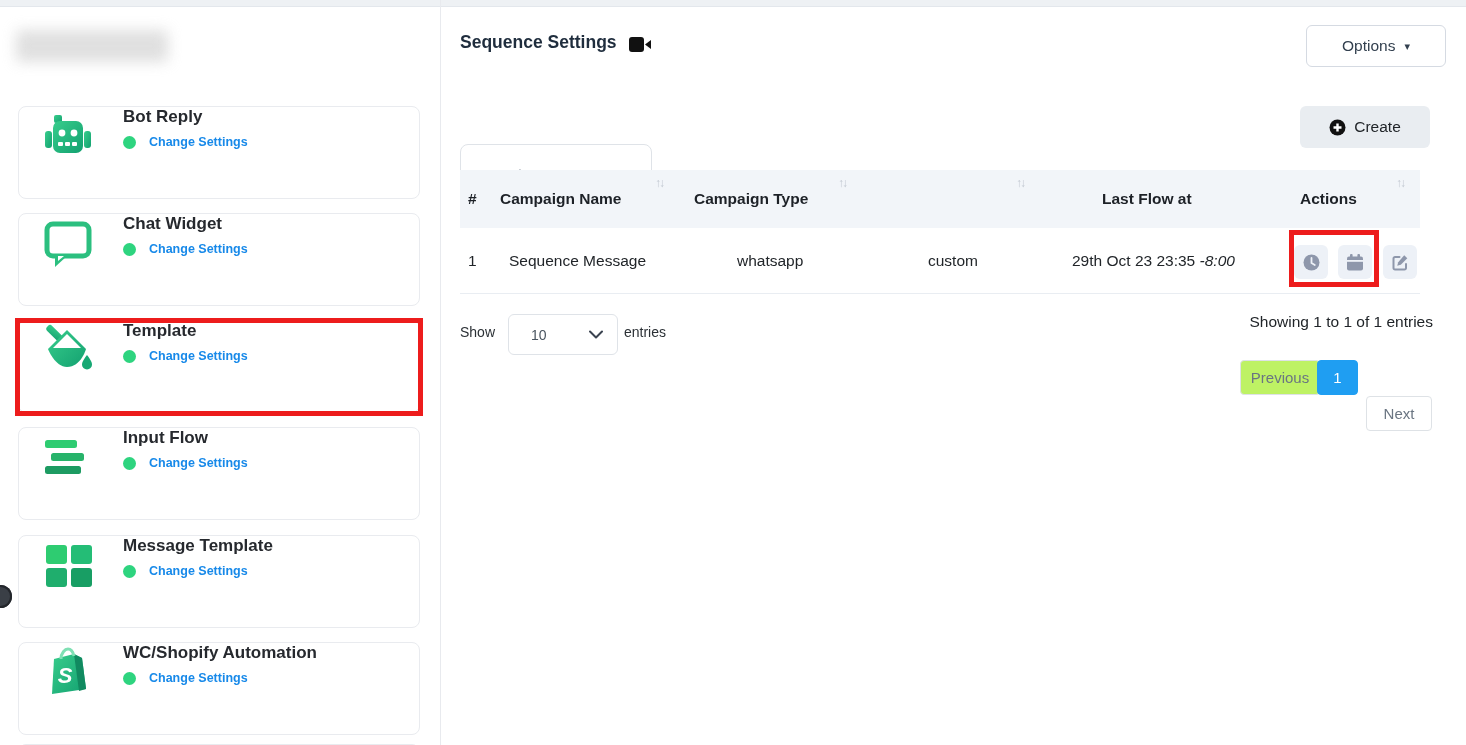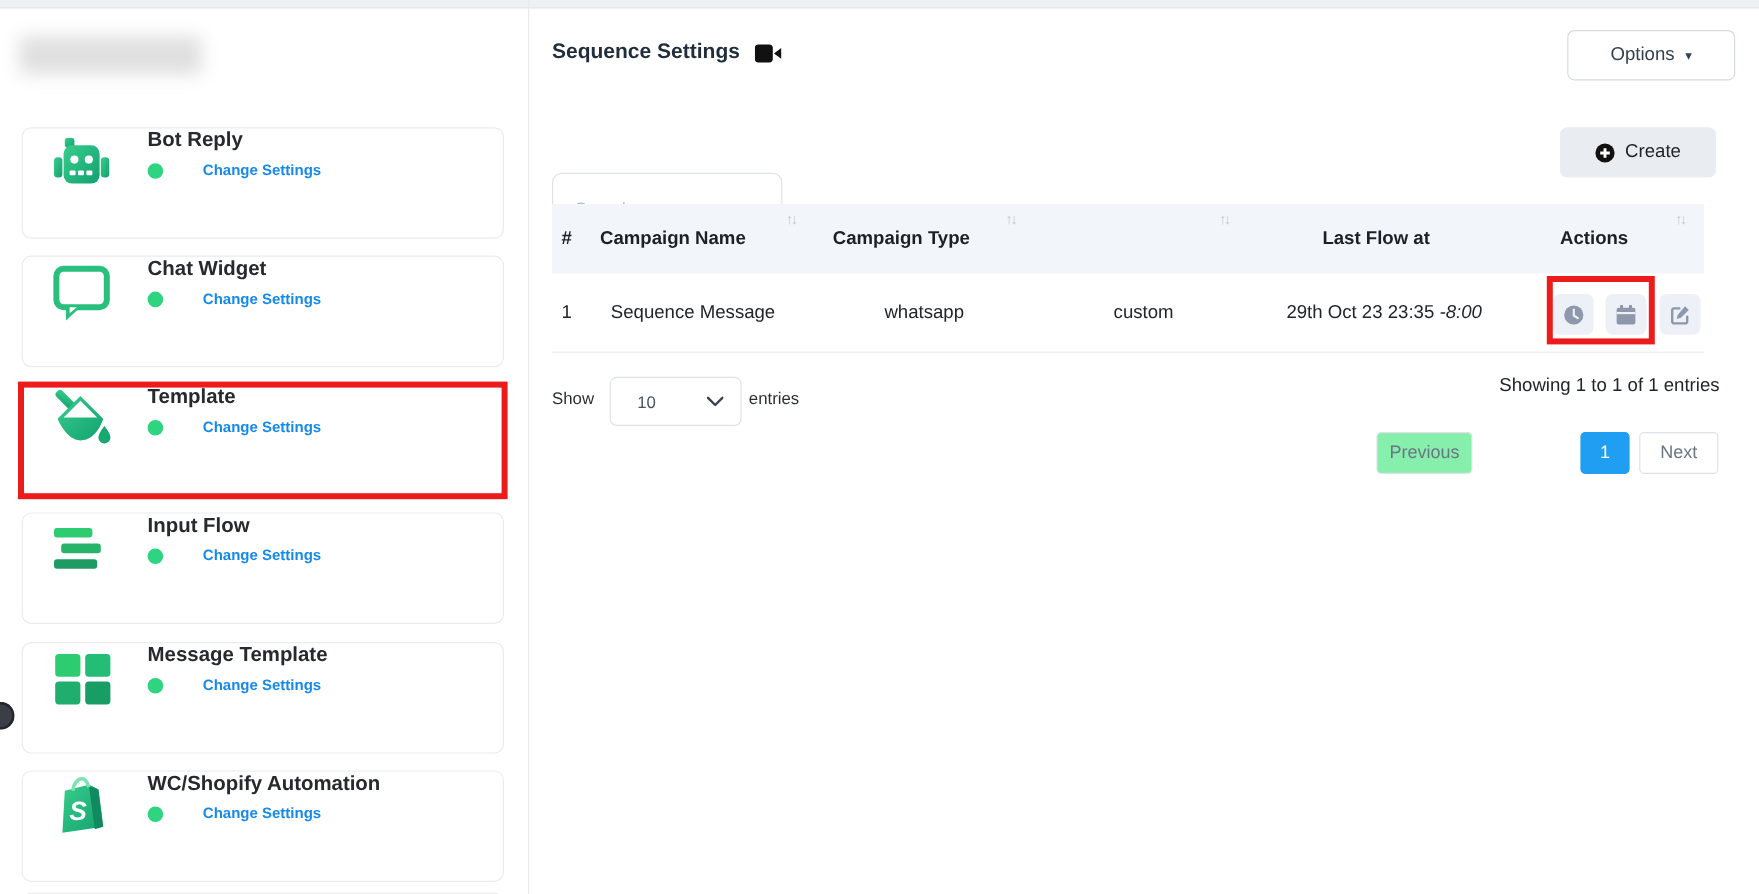--- a/index.html
+++ b/index.html
@@ -13,21 +13,21 @@
 
   
   .logo-blur { position:absolute; left:16px; top:30px; width:152px; height:32px;
     background:#cfcfcf; filter:blur(7px); opacity:.65; border-radius:4px; }
   .side-card { position:absolute; left:18px; width:402px; height:93px;
     background:#fff; border:1px solid #e9ebef; border-radius:8px;
     display:flex; align-items:flex-start; padding-left:20px; cursor:pointer; }
   .side-card .icon-wrap { width:58px; height:58px; display:flex; align-items:center;
     justify-content:center; margin-right:26px; flex:0 0 auto; }
   .side-title { font-size:17px; font-weight:700; color:#26292e; }
-  .side-status { display:flex; align-items:center; margin-top:8px;gap:20px; }
+  .side-status { display:flex; align-items:center; margin-top:8px; }
   .status-dot { width:13px; height:13px; border-radius:50%; background:#2ed47f; margin-right:13px; }
   .side-link { font-size:12.5px; font-weight:700; color:#1789e9; cursor:pointer; }
 
   .annot { position:absolute; border:5px solid #ed1c1c; pointer-events:none; z-index:30; }
   .annot-sequence { left:15px; top:318px; width:408px; height:98px; }
   .annot-actions { left:1289px; top:230px; width:90px; height:57px; }
 
   .edge-dot { position:absolute; left:-11px; top:585px; width:23px; height:23px;
     border-radius:50%; background:#3a3f46; box-shadow:0 0 0 2px #23262b inset; }
   .partial-card { position:absolute; left:18px; top:744px; width:402px; height:14px;
@@ -67,23 +67,23 @@
 
   
   .show-label, .entries-label { position:absolute; top:324px; font-size:14px; color:#2b3035; }
   .show-select { position:absolute; left:508px; top:314px; width:110px; height:41px;
     border:1px solid #dfe3e8; border-radius:6px; background:#fff; cursor:pointer;
     display:flex; align-items:center; justify-content:space-between; padding:0 14px 0 22px; }
   .show-select .val { font-size:14px; color:#4a5560; }
   .showing-text { position:absolute; top:313px; right:33px; font-size:15.5px; color:#212529; }
   .page-btn { position:absolute; top:360px; height:35px; border-radius:4px; cursor:pointer;
     font-size:15px; display:flex; align-items:center; justify-content:center; font-family:inherit; }
-  .page-prev { left:1147px; width:80px; background:#86efac; border:1px solid #dee2e6; color:#6a7582; }
+  .page-prev { left:1240px; width:80px; background:#bef264; border:1px solid #dee2e6; color:#6a7582; }
   .page-active { left:1317px; width:41px; background:#1f9ef2; border:1px solid #1f9ef2; color:#fff; }
-  .page-next { left:1366px; width:66px; background:#fff; border:1px solid #dee2e6; color:#6a7582; }
+  .page-next { left:1366px; width:66px; background:#fff; border:1px solid #dee2e6; color:#6a7582;margin-top:36px; }
 </style>
 </head>
 <body>
 
 <div id="app">
 
   <svg width="0" height="0" style="position:absolute">
     <defs>
       <linearGradient id="gr" x1="0" y1="0" x2="1" y2="1">
         <stop offset="0" stop-color="#38cd8c"></stop>

